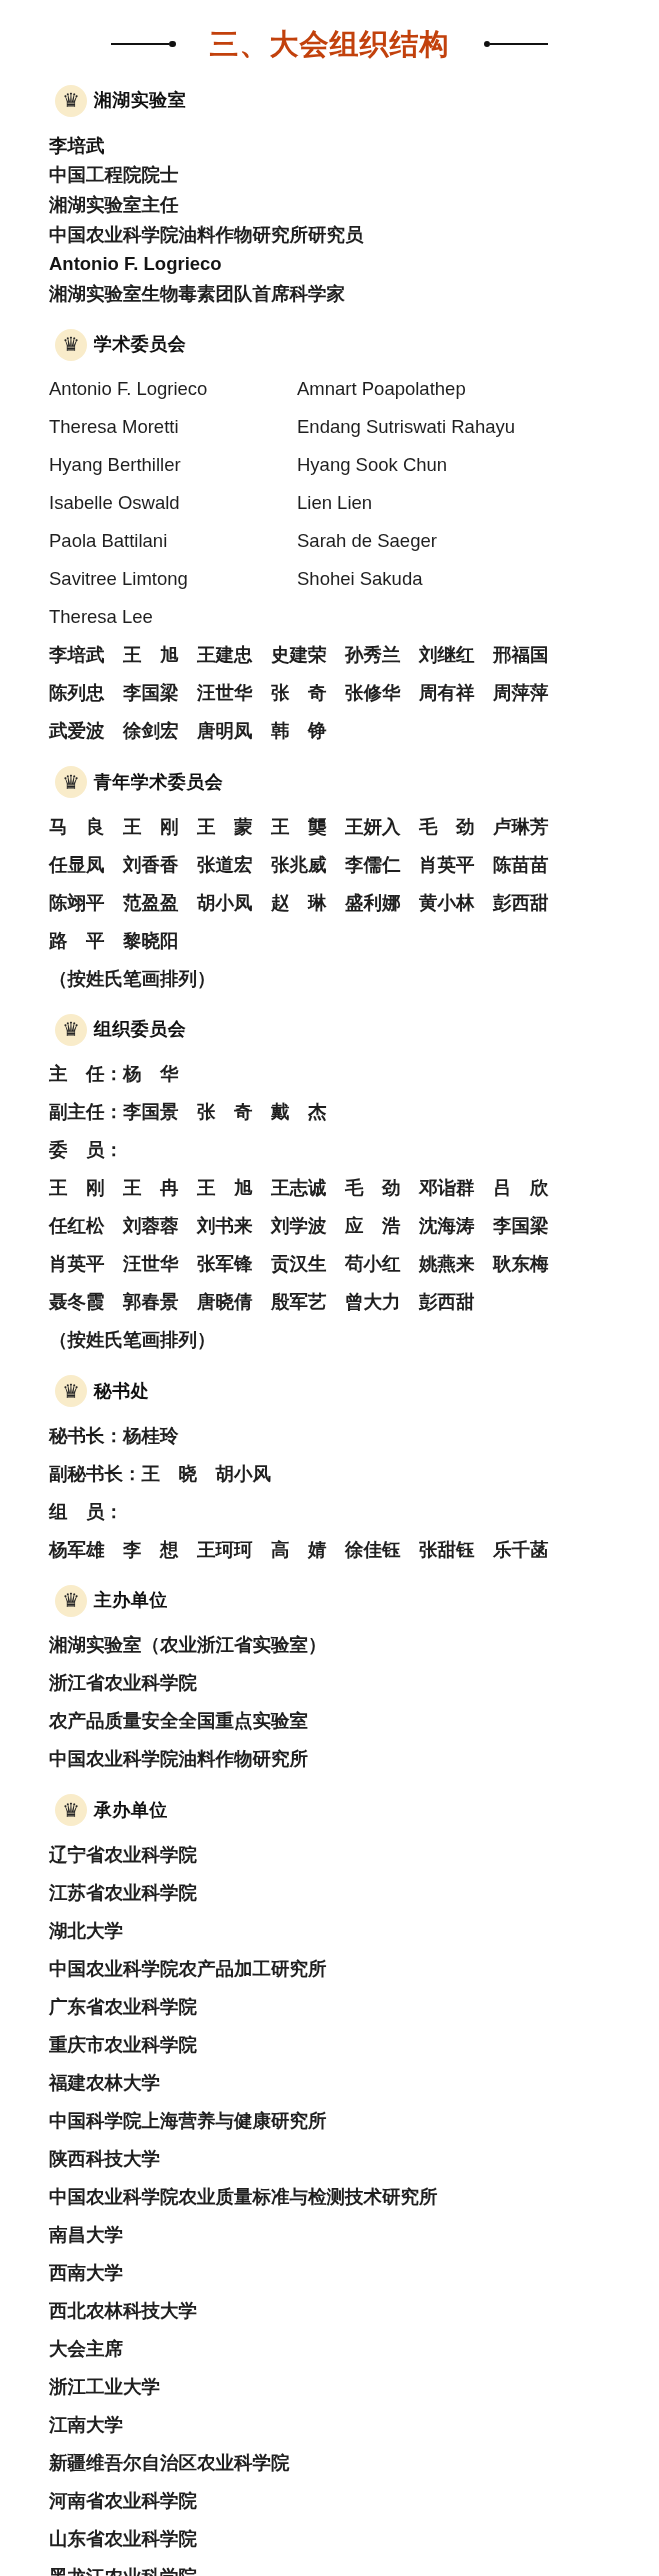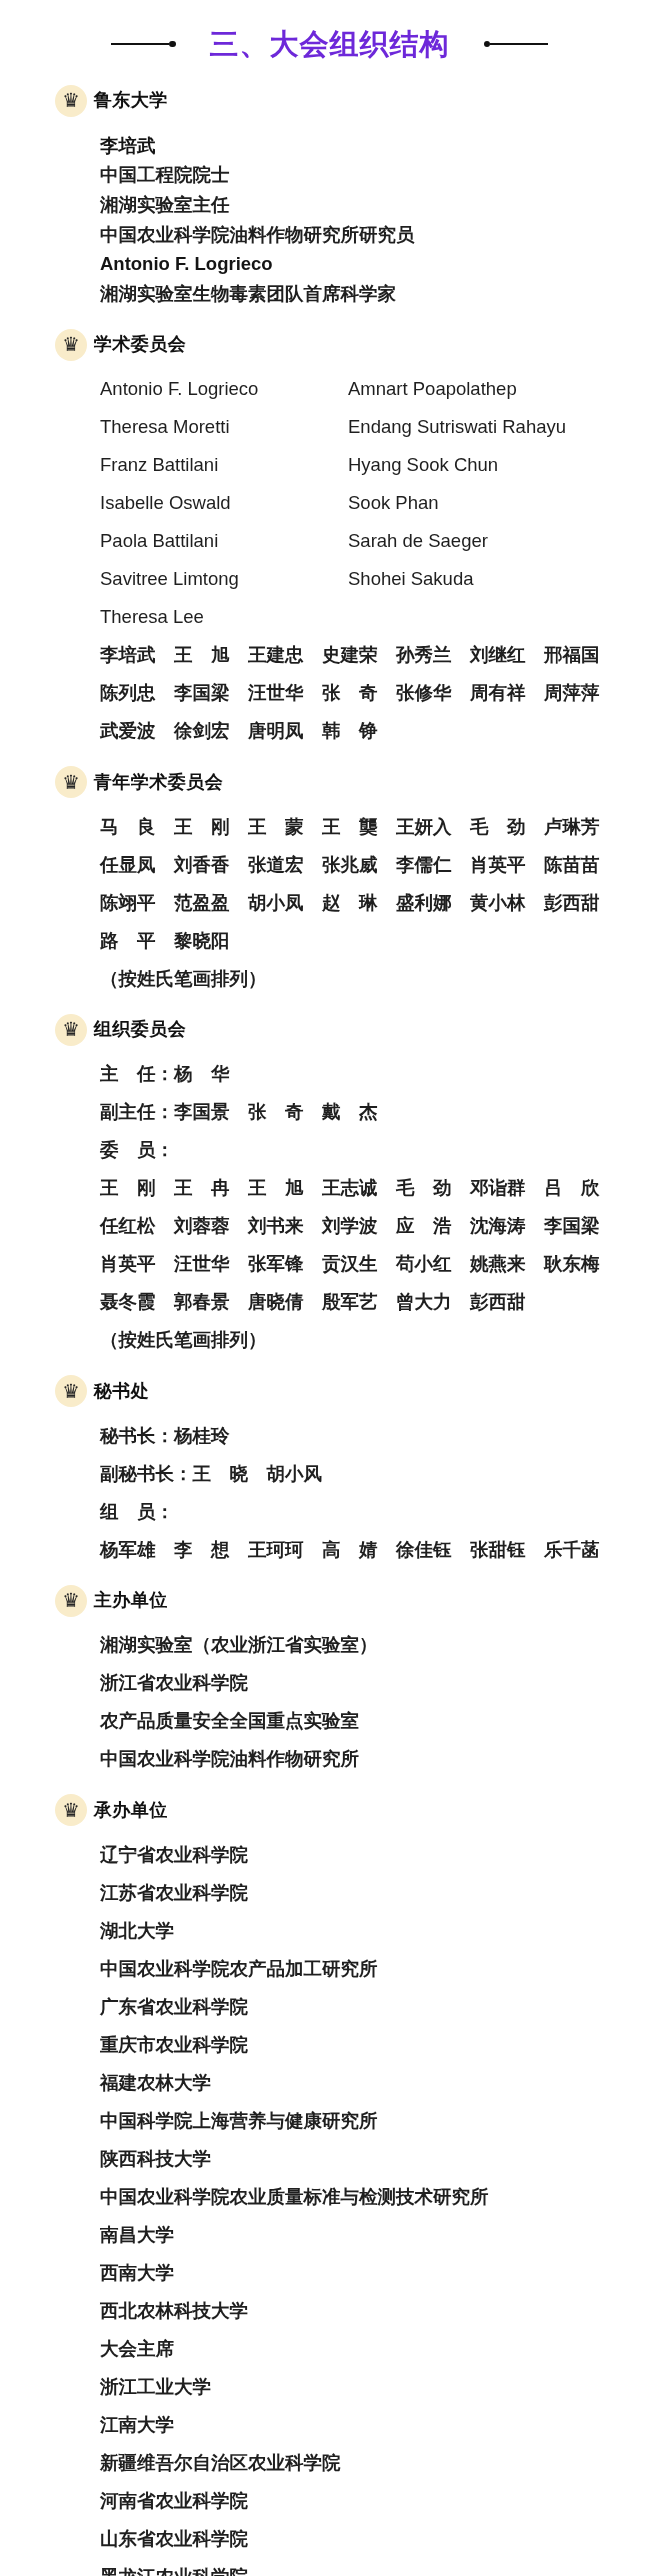--- a/index.html
+++ b/index.html
@@ -10,21 +10,21 @@
   }
   .page{width:659px;min-height:3428px;background:#ffffff;overflow:hidden;}
 
   
   .title-row{
     display:flex;align-items:center;justify-content:center;
     margin-top:27px;gap:34px;
   }
   .doc-title{
     font-size:29px;line-height:34px;font-weight:900;
-    color:#6d28d9;margin:0;letter-spacing:1px;white-space:nowrap;
+    color:#c2410c;margin:0;letter-spacing:1px;white-space:nowrap;
   }
   .decor{display:flex;align-items:center;}
   .decor-line{width:58px;height:2.1px;background:#111111;display:inline-block;}
   .decor-dot{width:6.7px;height:6.7px;border-radius:50%;background:#111111;display:inline-block;}
 
   
   .section{margin-top:24px;}
   .section-header{
     display:flex;align-items:center;gap:6.7px;
     margin-left:55px;margin-bottom:16.5px;
@@ -37,21 +37,21 @@
   }
   .crown-glyph{
     font-size:19.6px;line-height:1;color:#262626;
     transform:translateY(-0.5px);
   }
   .section-title{
     font-size:18px;font-weight:bold;color:#111111;line-height:1.2;
     letter-spacing:0.5px;
   }
 
-  .rows{margin-left:100px;margin-right:57px;}
+  .rows{margin-left:49px;margin-right:57px;}
   .line{
     font-size:18.5px;line-height:23px;color:#1f1f1f;
     margin:0 0 15px 0;white-space:pre-wrap;font-weight:bold;
   }
   .line.tight{margin-bottom:6.7px;}
   .line.bold{font-weight:bold;color:#151515;}
   .two-col{display:flex;margin:0 0 15px 0;}
   .two-col .cell{
     font-size:18.5px;line-height:23px;color:#1f1f1f;white-space:pre-wrap;
   }
@@ -73,21 +73,21 @@
       <span class="decor-line"></span>
     </span>
   </header>
 
   <main id="sections">
       <section class="section">
         <div class="section-header">
           <span class="icon-circle">
             <span class="crown-glyph">♛</span>
           </span>
-          <span class="section-title">鲁东大学</span>
+          <span class="section-title">湘湖实验室</span>
         </div>
         <div class="rows">
           <p class="line bold tight">李培武</p>
           <p class="line tight">中国工程院院士</p>
           <p class="line tight">湘湖实验室主任</p>
           <p class="line tight">中国农业科学院油料作物研究所研究员</p>
           <p class="line bold tight">Antonio F. Logrieco</p>
           <p class="line">湘湖实验室生物毒素团队首席科学家</p>
         </div>
       </section>
@@ -101,26 +101,26 @@
         <div class="rows">
           <div class="two-col">
             <span class="cell left">Antonio F. Logrieco</span>
             <span class="cell right">Amnart Poapolathep</span>
           </div>
           <div class="two-col">
             <span class="cell left">Theresa Moretti</span>
             <span class="cell right">Endang Sutriswati Rahayu</span>
           </div>
           <div class="two-col">
-            <span class="cell left">Franz Battilani</span>
+            <span class="cell left">Hyang Berthiller</span>
             <span class="cell right">Hyang Sook Chun</span>
           </div>
           <div class="two-col">
             <span class="cell left">Isabelle Oswald</span>
-            <span class="cell right">Sook Phan</span>
+            <span class="cell right">Lien Lien</span>
           </div>
           <div class="two-col">
             <span class="cell left">Paola Battilani</span>
             <span class="cell right">Sarah de Saeger</span>
           </div>
           <div class="two-col">
             <span class="cell left">Savitree Limtong</span>
             <span class="cell right">Shohei Sakuda</span>
           </div>
           <div class="two-col">

